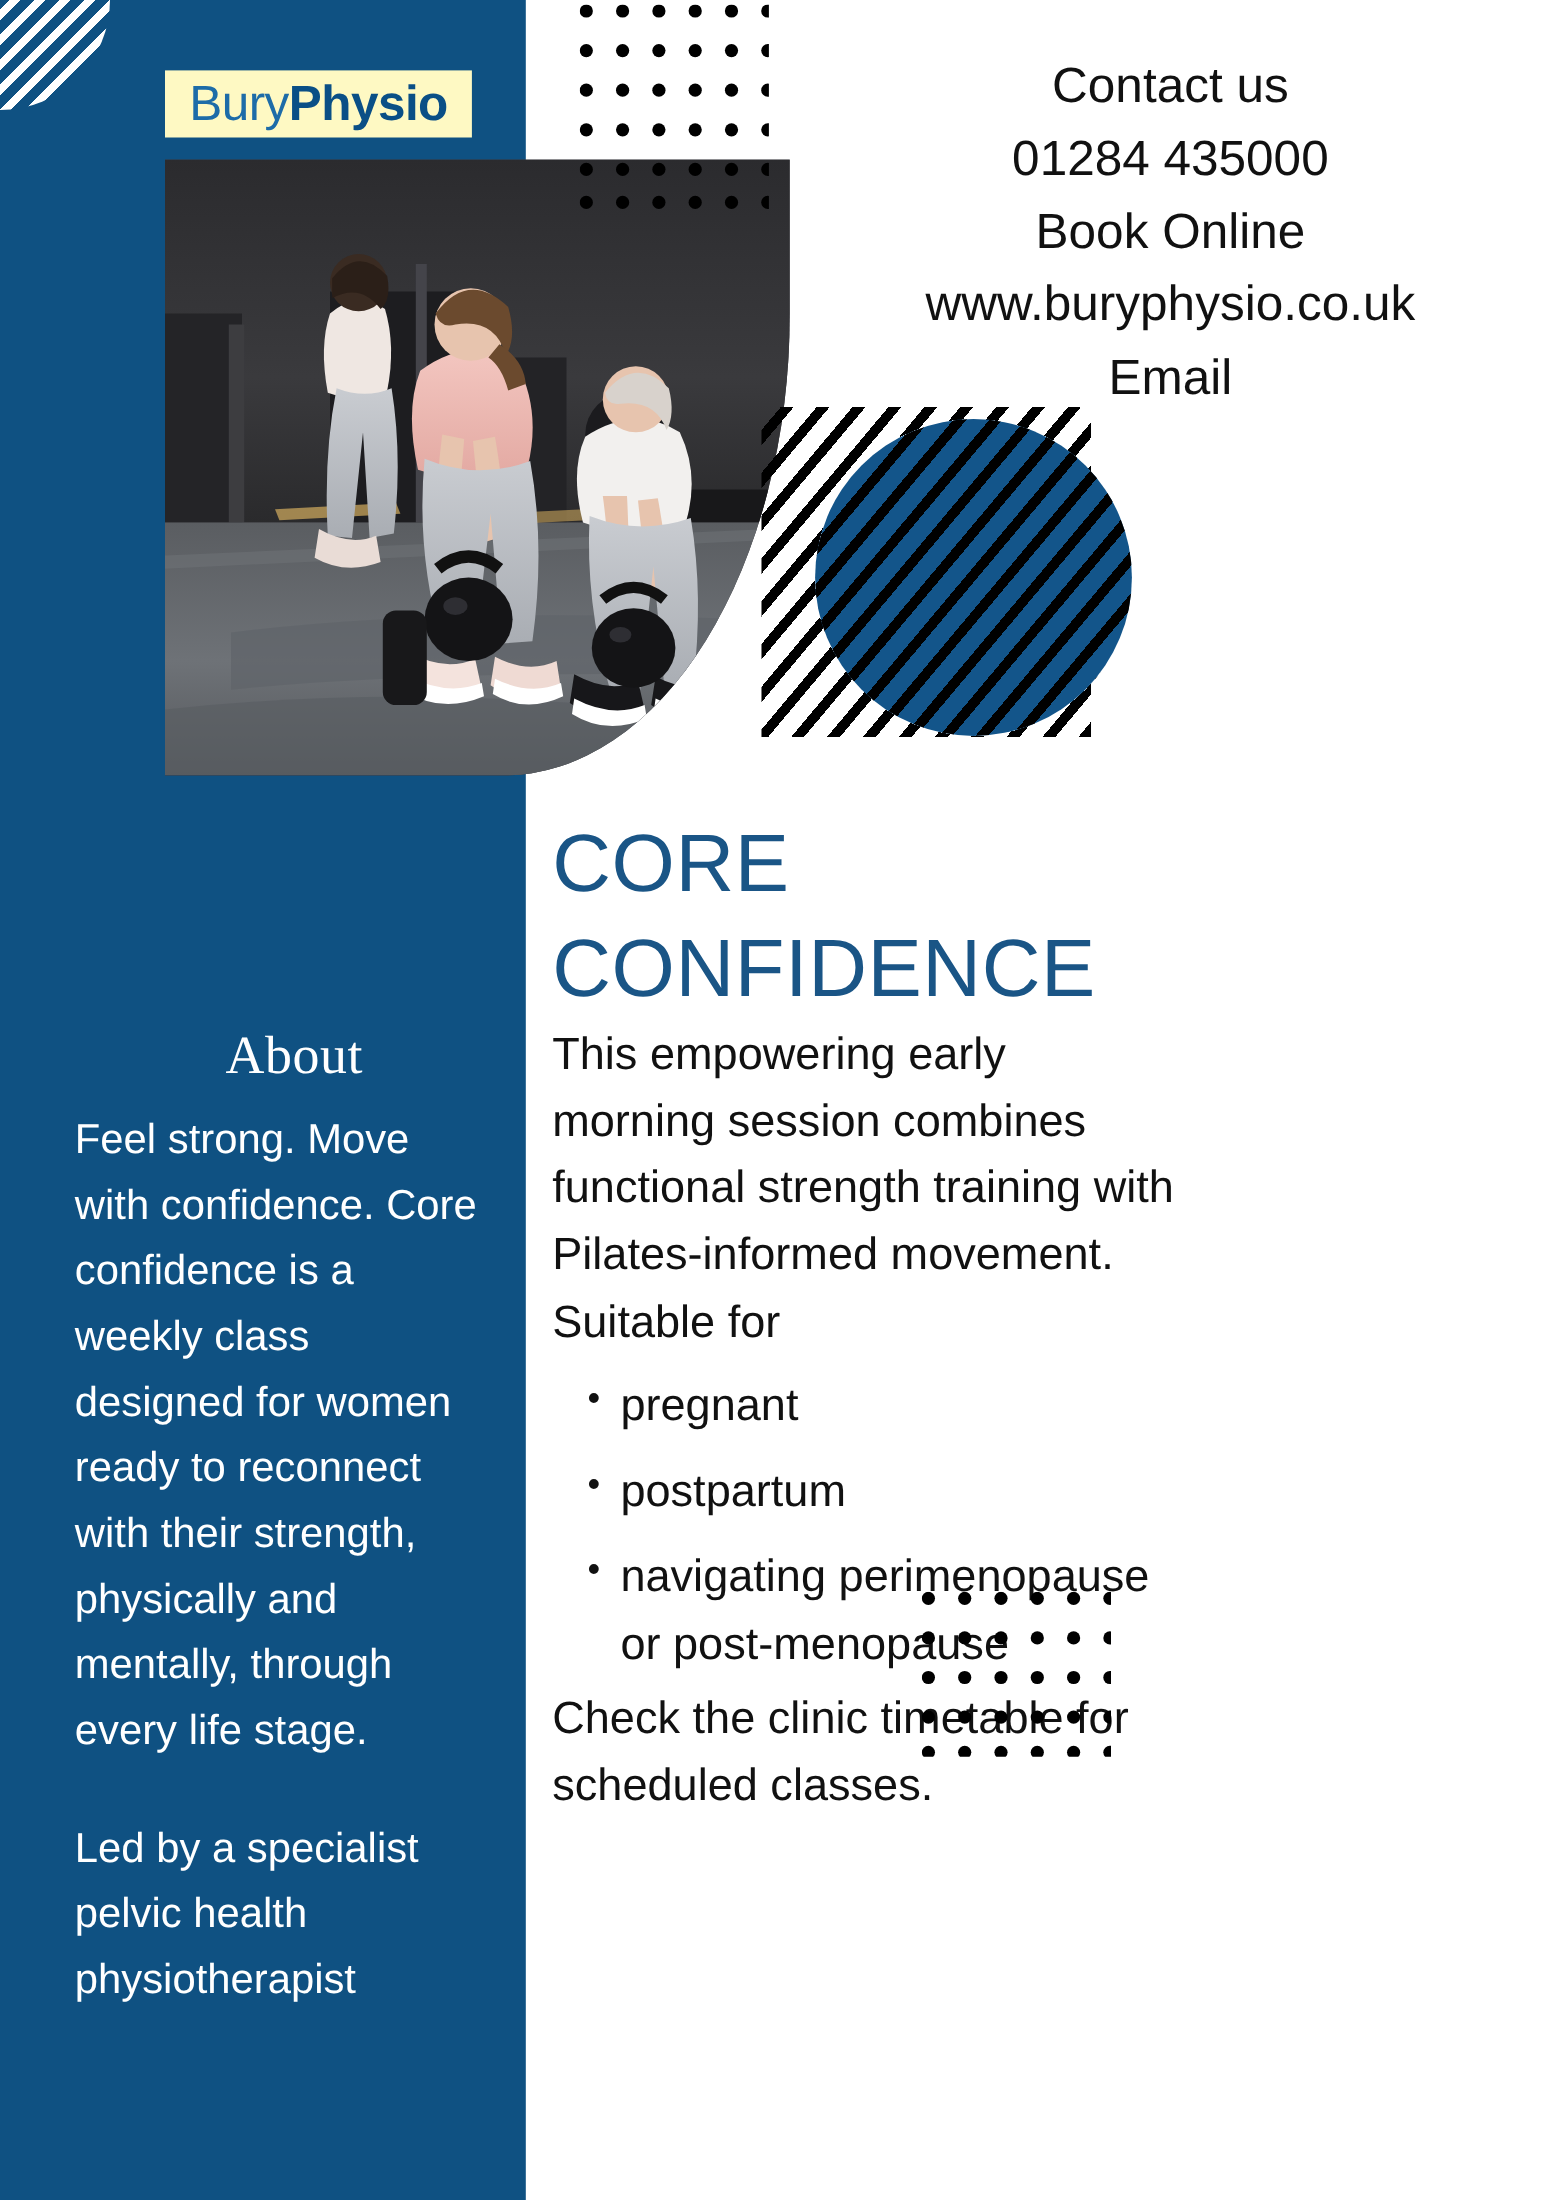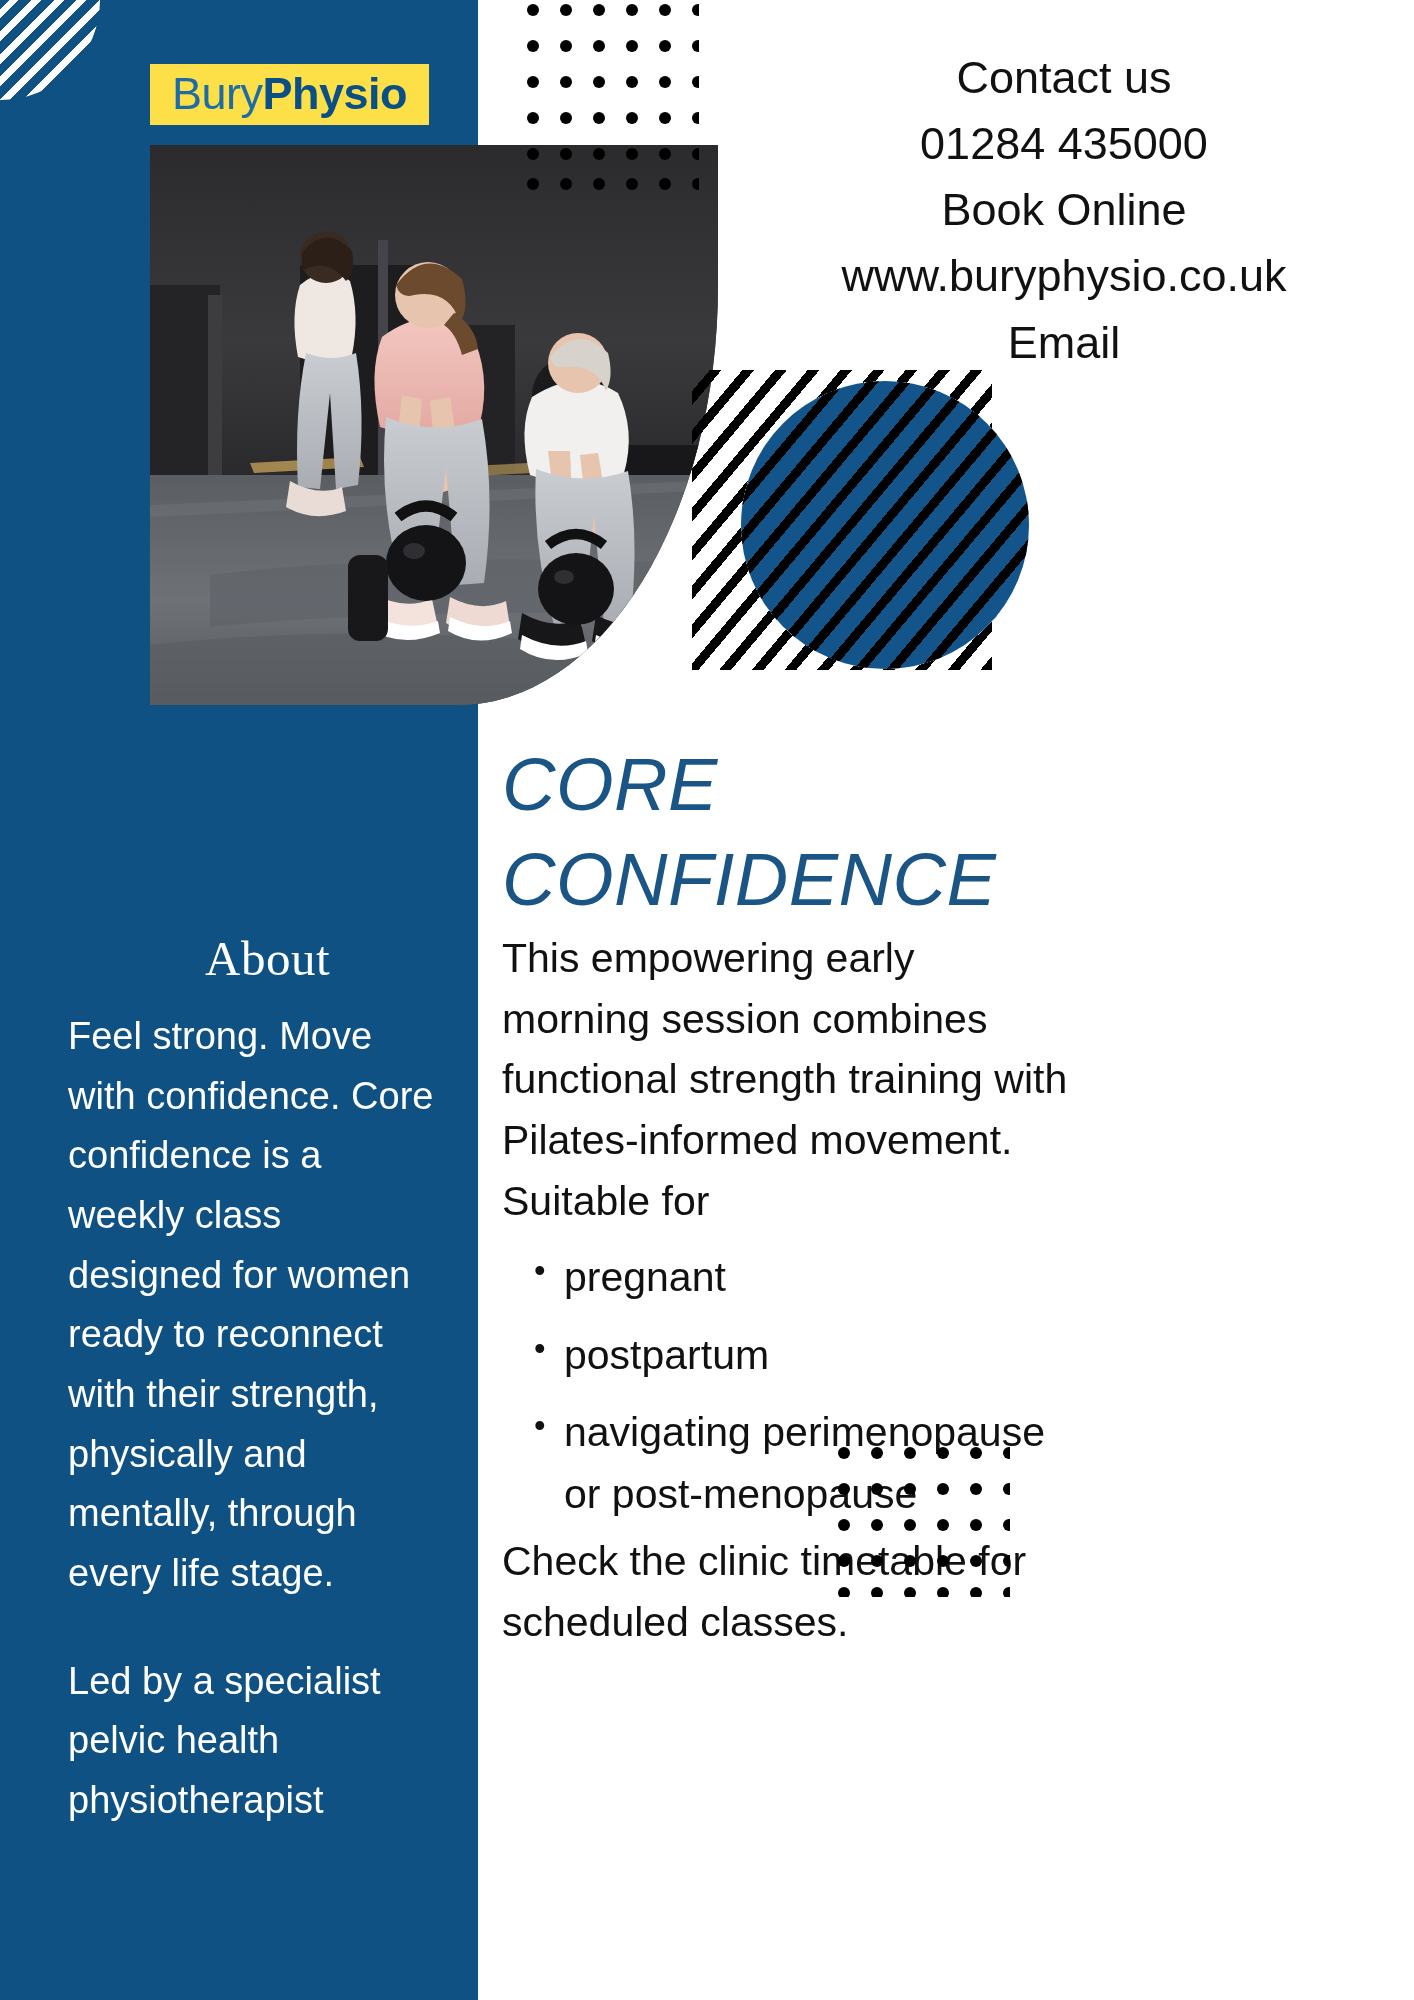--- a/index.html
+++ b/index.html
@@ -42,21 +42,21 @@
         #ffffff 0px, #ffffff 7px,
         #0F5182 7px, #0F5182 16px);
     overflow: hidden;
   }
 
   
   .logo-box {
     position: absolute;
     left: 150px;
     top: 64px;
-    background: #fde047;
+    background: #fef9c3;
     padding: 7px 22px 9px 22px;
     line-height: 1;
   }
   .logo-text {
     font-size: 45px;
     letter-spacing: -0.5px;
     white-space: nowrap;
   }
   .logo-bury {
     color: #1D6CA8;
@@ -191,21 +191,21 @@
     position: absolute;
     left: 502px;
     top: 738px;
     width: 600px;
     color: #1A5586;
     font-size: 74px;
     font-weight: 300;
     line-height: 1.28;
     letter-spacing: 0.5px;
   }
-  .title .t-line { display: block; font-style: italic; }
+  .title .t-line { display: block; }
 
   .right-body {
     position: absolute;
     left: 502px;
     top: 928px;
     width: 570px;
     color: #111111;
     font-size: 41px;
     line-height: 1.48;
   }

